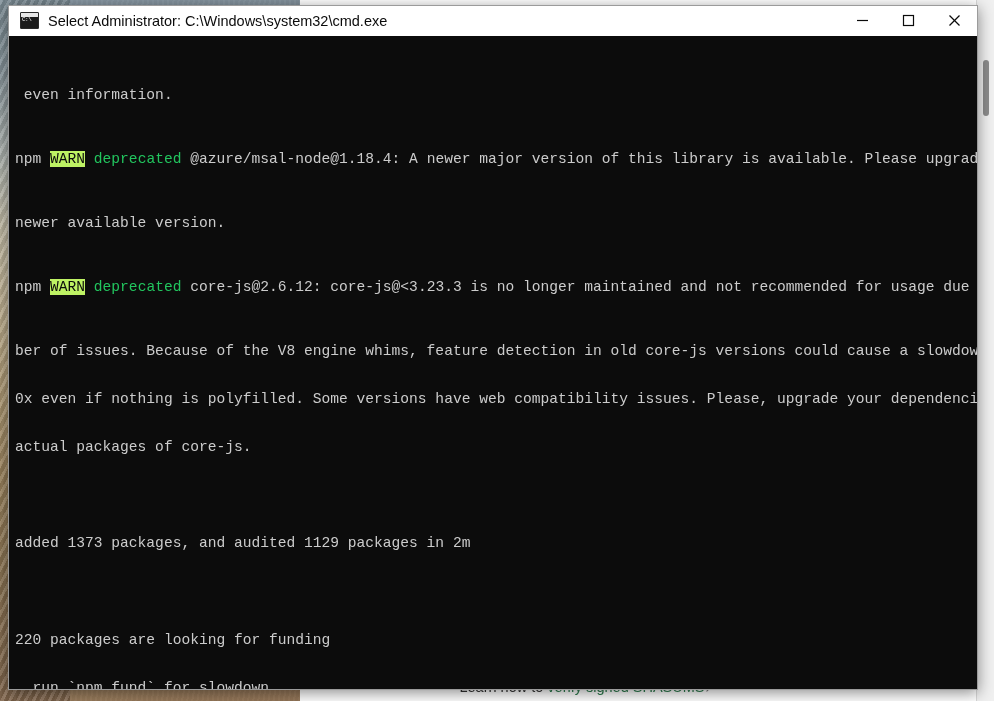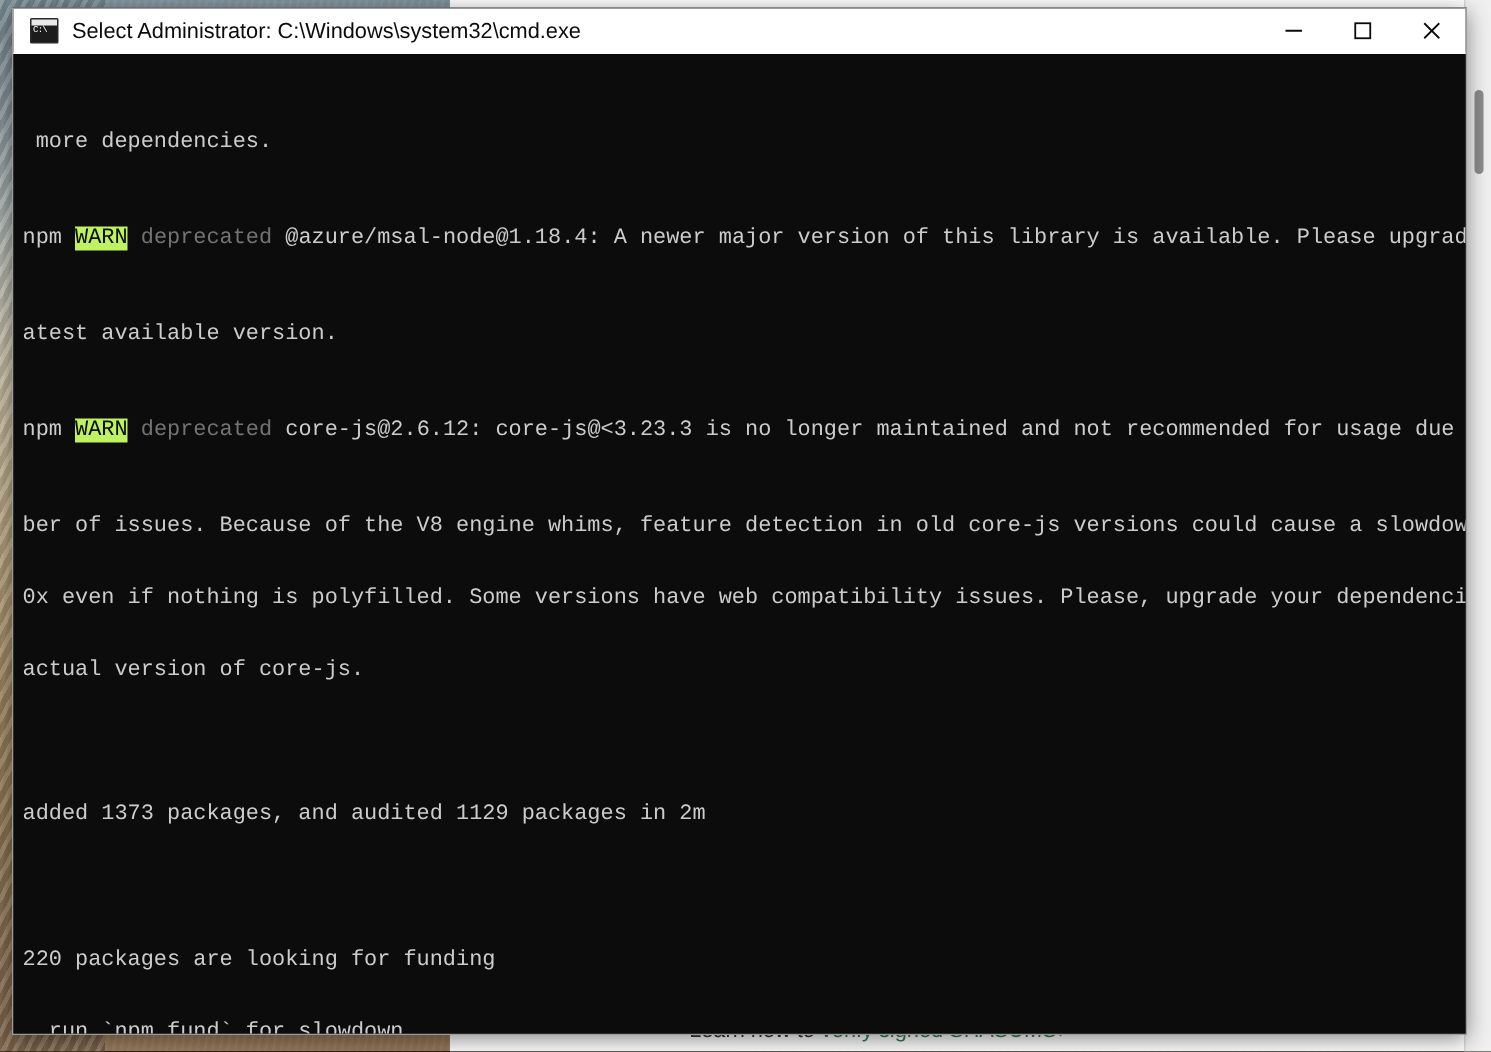--- a/index.html
+++ b/index.html
@@ -186,21 +186,21 @@
     padding: 3px 0 0 6px;
     overflow: hidden;
     white-space: pre;
     letter-spacing: 0px;
   }
   .ln { white-space: pre; height: 16.02px; }
   .warn-badge {
     background: #bef264;
     color: #0c0c0c;
   }
-  .c-magenta { color: #737373; }
+  .c-magenta { color: #22c55e; }
 </style>
 </head>
 <body>
 
 <div id="desktop"></div>
 
 <div id="bg-window">
   <div id="bg-green-block"></div>
   <div id="bg-green-check">✓</div>
   <div id="bg-orange-block"></div>
@@ -231,31 +231,31 @@
     <div class="winbtn">
       <svg width="13" height="13" viewBox="0 0 13 13" aria-hidden="true">
         <line x1="1.5" y1="1.5" x2="11.5" y2="11.5" stroke="#0b0b0b" stroke-width="1.2"></line>
         <line x1="11.5" y1="1.5" x2="1.5" y2="11.5" stroke="#0b0b0b" stroke-width="1.2"></line>
       </svg>
     </div>
   </div>
 
   <div id="console-body">
 
-    <div class="ln"> more dependencies.</div>
+    <div class="ln"> even information.</div>
 
     <div class="ln"><span>npm</span><span> </span><span class="warn-badge">WARN</span><span> </span><span class="c-magenta">deprecated</span><span> @azure/msal-node@1.18.4: A newer major version of this library is available. Please upgrade to the l</span></div>
 
-    <div class="ln">atest available version.</div>
+    <div class="ln">newer available version.</div>
 
     <div class="ln"><span>npm</span><span> </span><span class="warn-badge">WARN</span><span> </span><span class="c-magenta">deprecated</span><span> core-js@2.6.12: core-js@&lt;3.23.3 is no longer maintained and not recommended for usage due to the num</span></div>
 
     <div class="ln">ber of issues. Because of the V8 engine whims, feature detection in old core-js versions could cause a slowdown up to 10</div>
     <div class="ln">0x even if nothing is polyfilled. Some versions have web compatibility issues. Please, upgrade your dependencies to the </div>
-    <div class="ln">actual version of core-js.</div>
+    <div class="ln">actual packages of core-js.</div>
     <div class="ln"></div>
     <div class="ln">added 1373 packages, and audited 1129 packages in 2m</div>
     <div class="ln"></div>
     <div class="ln">220 packages are looking for funding</div>
     <div class="ln">  run `npm fund` for slowdown</div>
     
 
     
 
     

